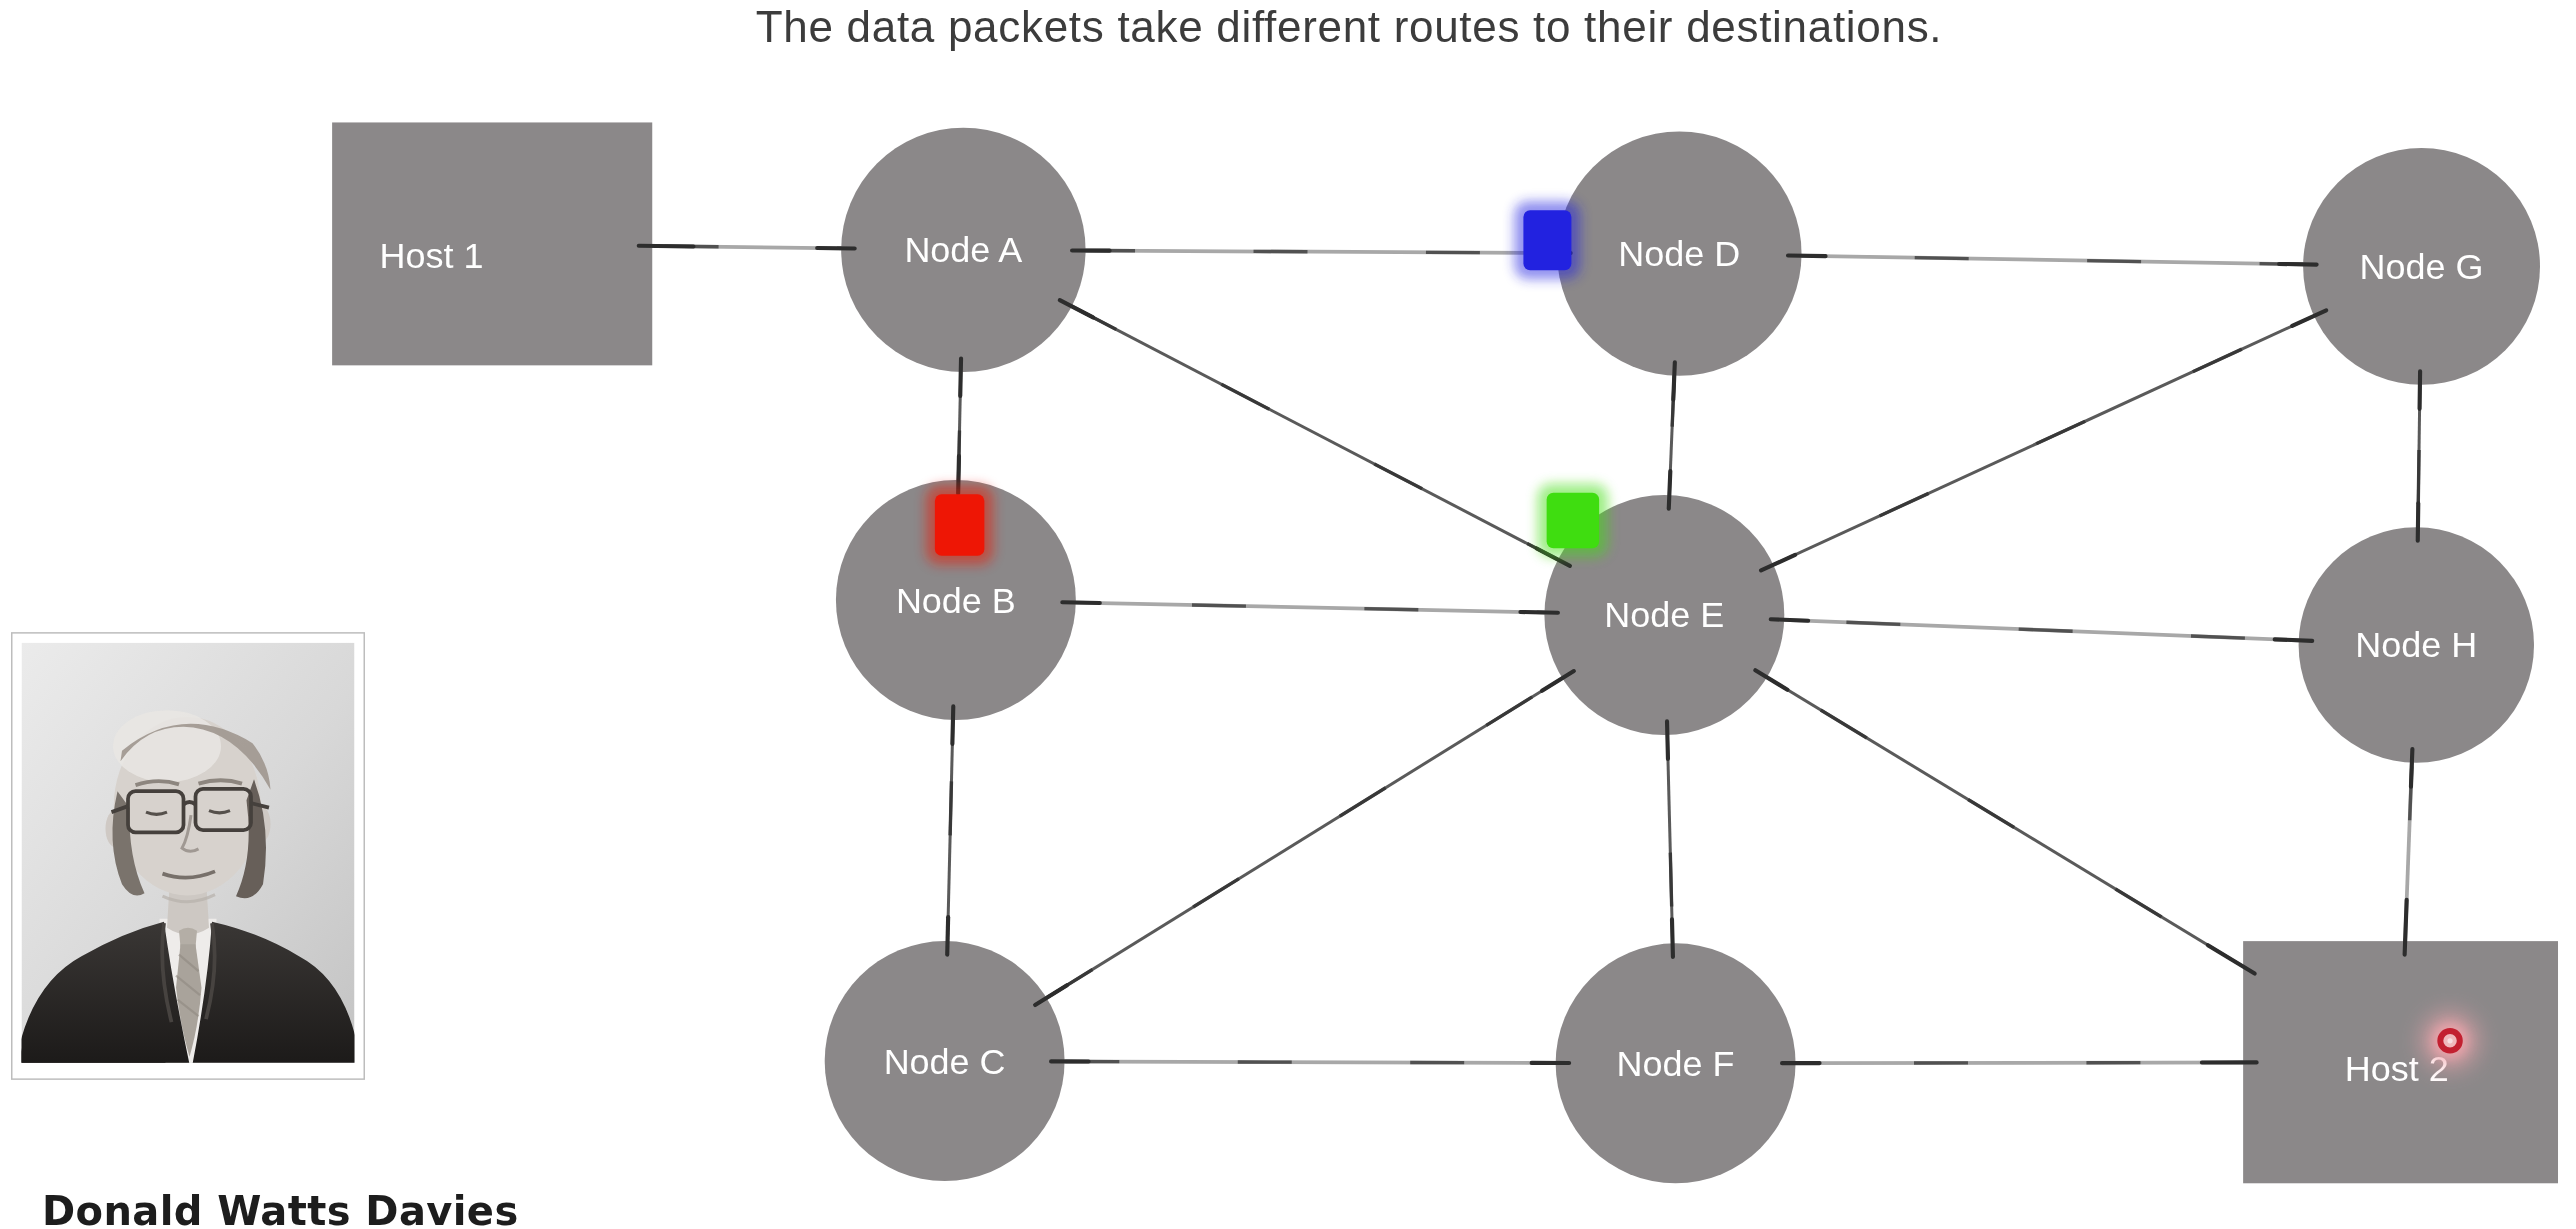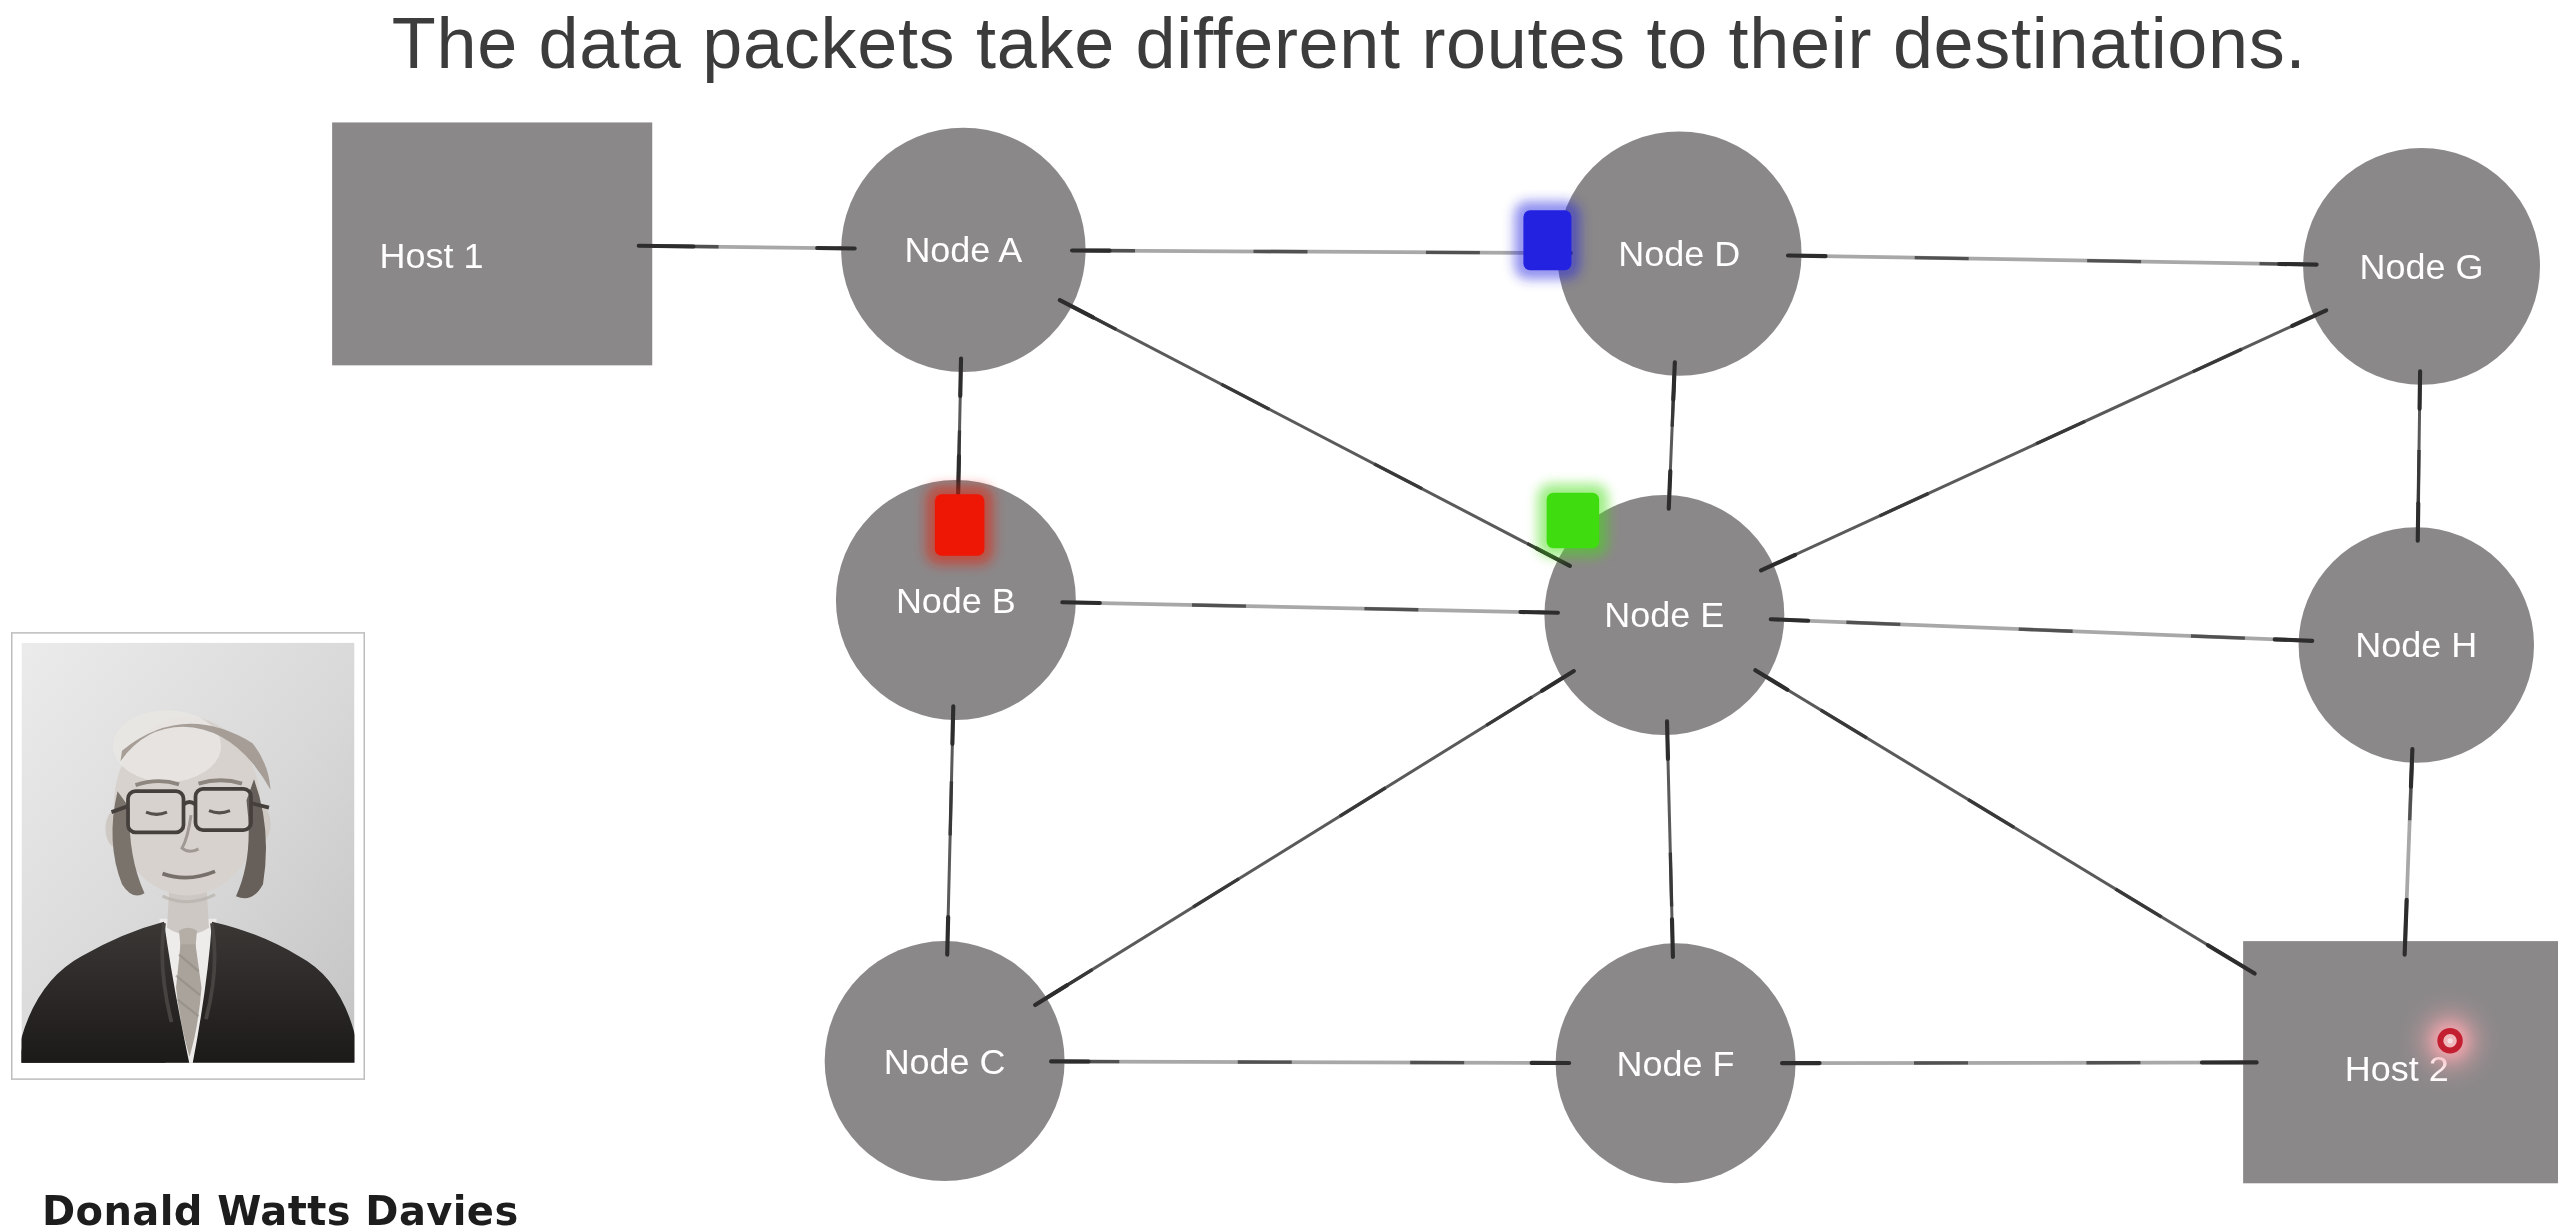--- a/index.html
+++ b/index.html
@@ -1,19 +1,19 @@
 <!DOCTYPE html>
 <html style="font-size:12px"><head>
 <meta charset="utf-8">
 <style>
   html,body{margin:0;padding:0;background:#ffffff;}
   #stage{position:relative;width:2576px;height:1230px;background:#ffffff;overflow:hidden;
          font-family:"Liberation Sans",sans-serif;}
   .title{position:absolute;left:1349px;top:1.5px;transform:translateX(-50%);
-         font-size:72px;color:#3c3c3c;white-space:nowrap;letter-spacing:0.7px;}
+         font-size:44px;color:#3c3c3c;white-space:nowrap;letter-spacing:0.7px;}
   #diagram{position:absolute;left:0;top:0;}
   #portrait{position:absolute;left:11.2px;top:632px;}
   .caption{position:absolute;left:42px;top:1188px;white-space:nowrap;
            font-family:"DejaVu Sans","Liberation Sans",sans-serif;font-weight:bold;
            font-size:40px;color:#1d1d1d;letter-spacing:0.4px;}
 </style>
 </head>
 <body>
 
 <div id="stage">

